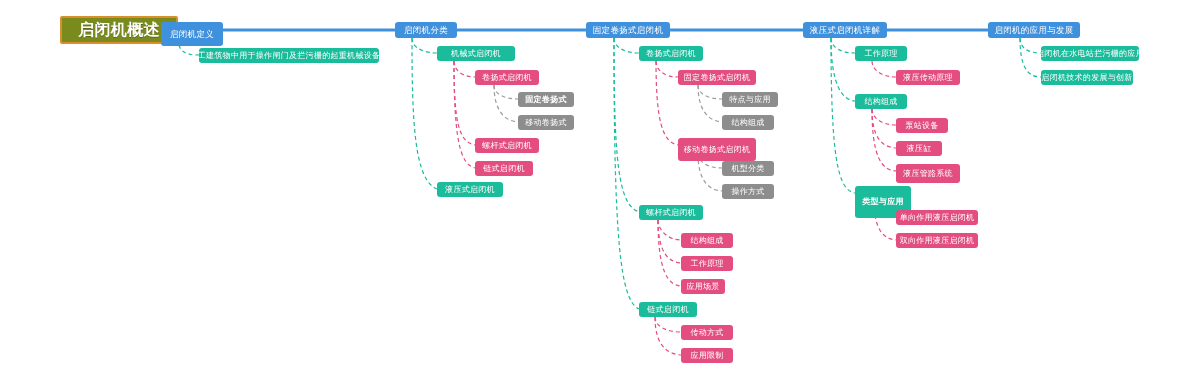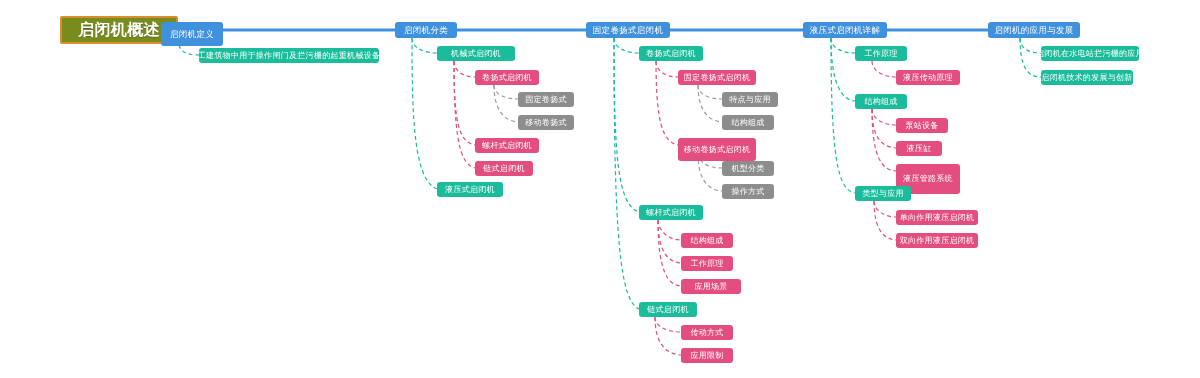--- a/index.html
+++ b/index.html
@@ -140,48 +140,48 @@
   </svg>
 
   <div class="node n-root" id="root-node" style="left: 60px; top: 16px; width: 118px; height: 28px;">启闭机概述</div>
 
   <div id="node-layer">
       <div class="node n-blue" style="left: 161px; top: 22px; width: 62px; height: 24px;">启闭机定义</div>
       <div class="node n-teal" style="left: 199px; top: 48px; width: 180px; height: 15px;">水工建筑物中用于操作闸门及拦污栅的起重机械设备。</div>
       <div class="node n-blue" style="left: 395px; top: 22px; width: 62px; height: 16px;">启闭机分类</div>
       <div class="node n-teal" style="left: 437px; top: 46px; width: 78px; height: 15px;">机械式启闭机</div>
       <div class="node n-pink" style="left: 475px; top: 70px; width: 64px; height: 15px;">卷扬式启闭机</div>
-      <div class="node n-gray" style="left: 518px; top: 92px; width: 56px; height: 15px;">固定卷扬式</div>
+      <div class="node n-gray" style="left: 518px; top: 92px; width: 56px; height: 15px; font-weight: bold;">固定卷扬式</div>
       <div class="node n-gray" style="left: 518px; top: 115px; width: 56px; height: 15px;">移动卷扬式</div>
       <div class="node n-pink" style="left: 475px; top: 138px; width: 64px; height: 15px;">螺杆式启闭机</div>
       <div class="node n-pink" style="left: 475px; top: 161px; width: 58px; height: 15px;">链式启闭机</div>
       <div class="node n-teal" style="left: 437px; top: 182px; width: 66px; height: 15px;">液压式启闭机</div>
       <div class="node n-blue" style="left: 586px; top: 22px; width: 84px; height: 16px;">固定卷扬式启闭机</div>
       <div class="node n-teal" style="left: 639px; top: 46px; width: 64px; height: 15px;">卷扬式启闭机</div>
       <div class="node n-pink" style="left: 678px; top: 70px; width: 78px; height: 15px;">固定卷扬式启闭机</div>
       <div class="node n-gray" style="left: 722px; top: 92px; width: 56px; height: 15px;">特点与应用</div>
       <div class="node n-gray" style="left: 722px; top: 115px; width: 52px; height: 15px;">结构组成</div>
       <div class="node n-pink" style="left: 678px; top: 138px; width: 78px; height: 23px;">移动卷扬式启闭机</div>
       <div class="node n-gray" style="left: 722px; top: 161px; width: 52px; height: 15px;">机型分类</div>
       <div class="node n-gray" style="left: 722px; top: 184px; width: 52px; height: 15px; font-family: Liberation Mono, monospace;">操作方式</div>
       <div class="node n-teal" style="left: 639px; top: 205px; width: 64px; height: 15px;">螺杆式启闭机</div>
       <div class="node n-pink" style="left: 681px; top: 233px; width: 52px; height: 15px;">结构组成</div>
       <div class="node n-pink" style="left: 681px; top: 256px; width: 52px; height: 15px;">工作原理</div>
-      <div class="node n-pink" style="left: 681px; top: 279px; width: 60px; height: 15px;">应用场景</div>
+      <div class="node n-pink" style="left: 681px; top: 279px; width: 44px; height: 15px;">应用场景</div>
       <div class="node n-teal" style="left: 639px; top: 302px; width: 58px; height: 15px;">链式启闭机</div>
       <div class="node n-pink" style="left: 681px; top: 325px; width: 52px; height: 15px;">传动方式</div>
       <div class="node n-pink" style="left: 681px; top: 348px; width: 52px; height: 15px;">应用限制</div>
       <div class="node n-blue" style="left: 803px; top: 22px; width: 84px; height: 16px;">液压式启闭机详解</div>
       <div class="node n-teal" style="left: 855px; top: 46px; width: 52px; height: 15px;">工作原理</div>
       <div class="node n-pink" style="left: 896px; top: 70px; width: 64px; height: 15px;">液压传动原理</div>
       <div class="node n-teal" style="left: 855px; top: 94px; width: 52px; height: 15px;">结构组成</div>
       <div class="node n-pink" style="left: 896px; top: 118px; width: 52px; height: 15px;">泵站设备</div>
       <div class="node n-pink" style="left: 896px; top: 141px; width: 46px; height: 15px;">液压缸</div>
-      <div class="node n-pink" style="left: 896px; top: 164px; width: 64px; height: 30px;">液压管路系统</div>
-      <div class="node n-teal" style="left: 855px; top: 186px; width: 56px; height: 15px;">类型与应用</div>
+      <div class="node n-pink" style="left: 896px; top: 164px; width: 64px; height: 19px;">液压管路系统</div>
+      <div class="node n-teal" style="left: 855px; top: 186px; width: 56px; height: 32px; font-weight: bold;">类型与应用</div>
       <div class="node n-pink" style="left: 896px; top: 210px; width: 82px; height: 15px;">单向作用液压启闭机</div>
       <div class="node n-pink" style="left: 896px; top: 233px; width: 82px; height: 15px;">双向作用液压启闭机</div>
       <div class="node n-blue" style="left: 988px; top: 22px; width: 92px; height: 16px;">启闭机的应用与发展</div>
       <div class="node n-teal" style="left: 1041px; top: 46px; width: 98px; height: 15px;">启闭机在水电站拦污栅的应用</div>
       <div class="node n-teal" style="left: 1041px; top: 70px; width: 92px; height: 15px;">启闭机技术的发展与创新</div>
     </div>
 
 </div>
 
 </body></html>

